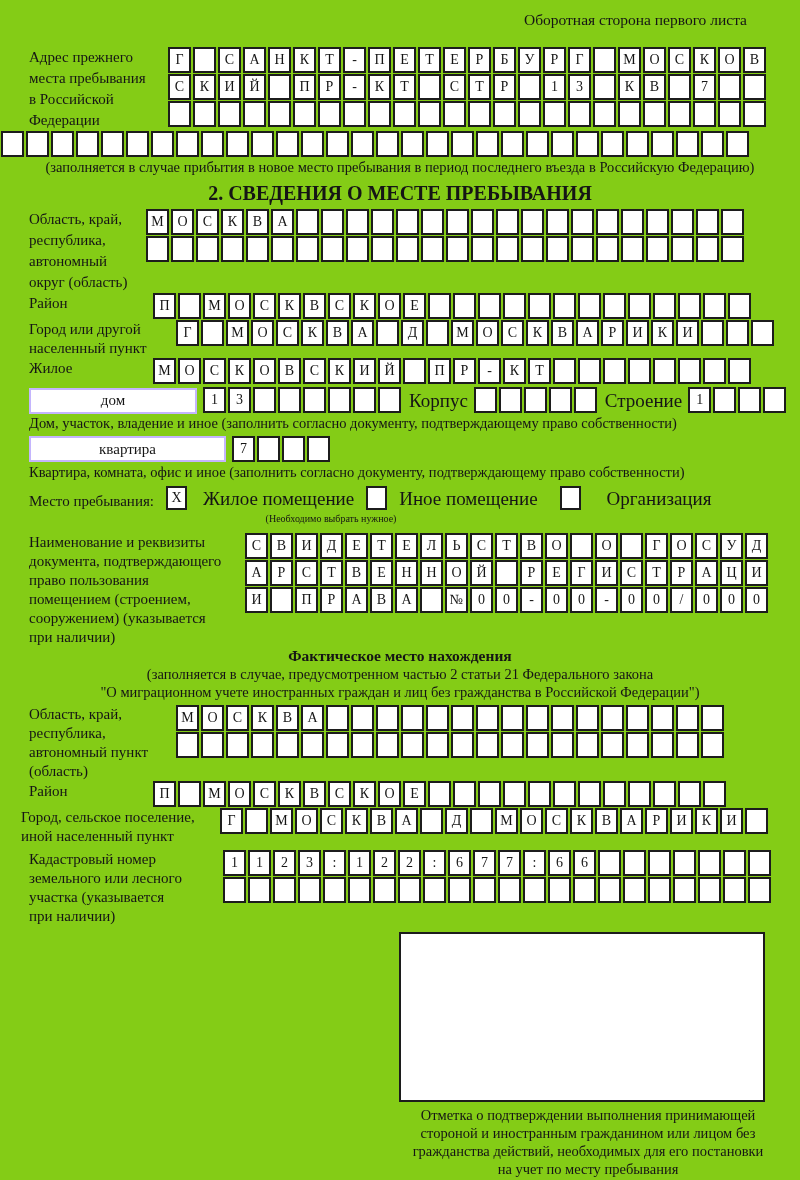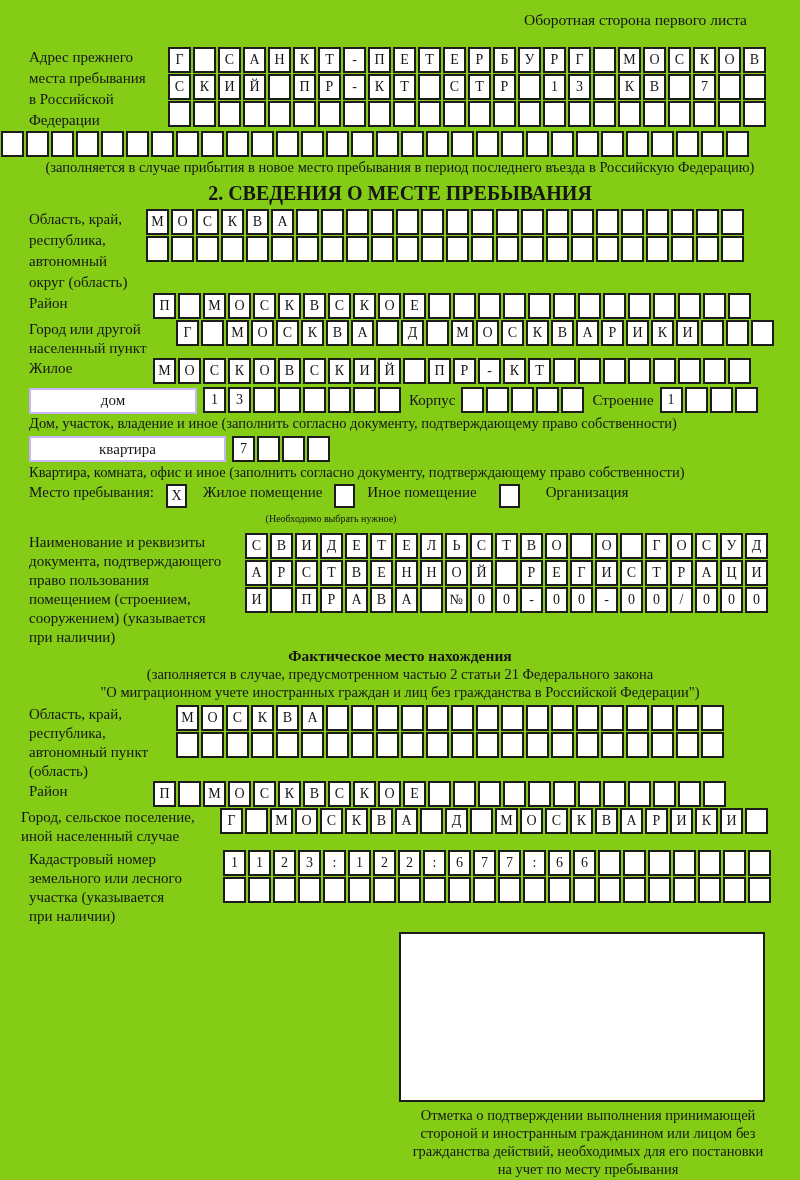--- a/index.html
+++ b/index.html
@@ -38,34 +38,34 @@
 
   .center { text-align:center; }
   .footnote { font-size:14.5px; margin-top:2px; }
   .sec-title { font-weight:bold; font-size:20px; margin-top:6px; }
   .fact-title { font-weight:bold; font-size:15.5px; }
   .note { font-size:14.5px; line-height:18px; }
   .caption { font-size:14.5px; line-height:19px; margin-left:28px; }
 
   .mt2 { margin-top:2px; } .mt3 { margin-top:3px; } .mt4 { margin-top:4px; } .mt6 { margin-top:6px; } .mt18 { margin-top:18px; }
 
-  .place-row { display:flex; align-items:flex-start; margin-top:2px; height:26px; }
+  .place-row { display:flex; align-items:flex-end; margin-top:2px; height:26px; }
   .place-label { margin-left:28px; width:137px; }
   .opt0 { margin-left:16px; } .box1 { margin-left:12px; } .opt1 { margin-left:12px; }
   .box2 { margin-left:22px; } .opt2 { margin-left:26px; }
   .hint { font-size:10px; margin-left:140px; width:380px; text-align:center; line-height:17px; }
 
   .stamp-box { margin-left:398px; margin-top:6px; width:366px; height:170px; border:2px solid #1c1c1c; background:#fff; }
   .stamp-caption { margin-left:396px; margin-top:4px; width:382px; text-align:center; font-size:14.5px; line-height:18px; }
 
   
   .w139 { width:139px; } .w117 { width:117px; } .w124 { width:124px; }
   .w147 { width:147px; } .w216 { width:216px; } .w199 { width:199px;margin-left:20px; } .w194 { width:194px; }
 
-  .inline-lbl { font-size:15px; white-space:nowrap; }
+  .inline-lbl { font-size:19px; white-space:nowrap; }
 </style>
 </head>
 <body>
 
 <div class="page">
 
   <div class="header-note">Оборотная сторона первого листа</div>
 
   <div class="flexrow mt18">
     <div class="lblcol w139">
@@ -573,21 +573,21 @@
         <span class="cbox"></span>
         <span class="cbox"></span>
         <span class="cbox"></span>
         <span class="cbox"></span>
       </div>
   </div>
 
   <div class="flexrow">
     <div class="lblcol w199">
       <div class="lbl lbl19">Город, сельское поселение,</div>
-      <div class="lbl lbl19">иной населенный случае</div>
+      <div class="lbl lbl19">иной населенный пункт</div>
     </div>
     <div class="cells">
         <span class="cbox">Г</span>
         <span class="cbox"></span>
         <span class="cbox">М</span>
         <span class="cbox">О</span>
         <span class="cbox">С</span>
         <span class="cbox">К</span>
         <span class="cbox">В</span>
         <span class="cbox">А</span>

